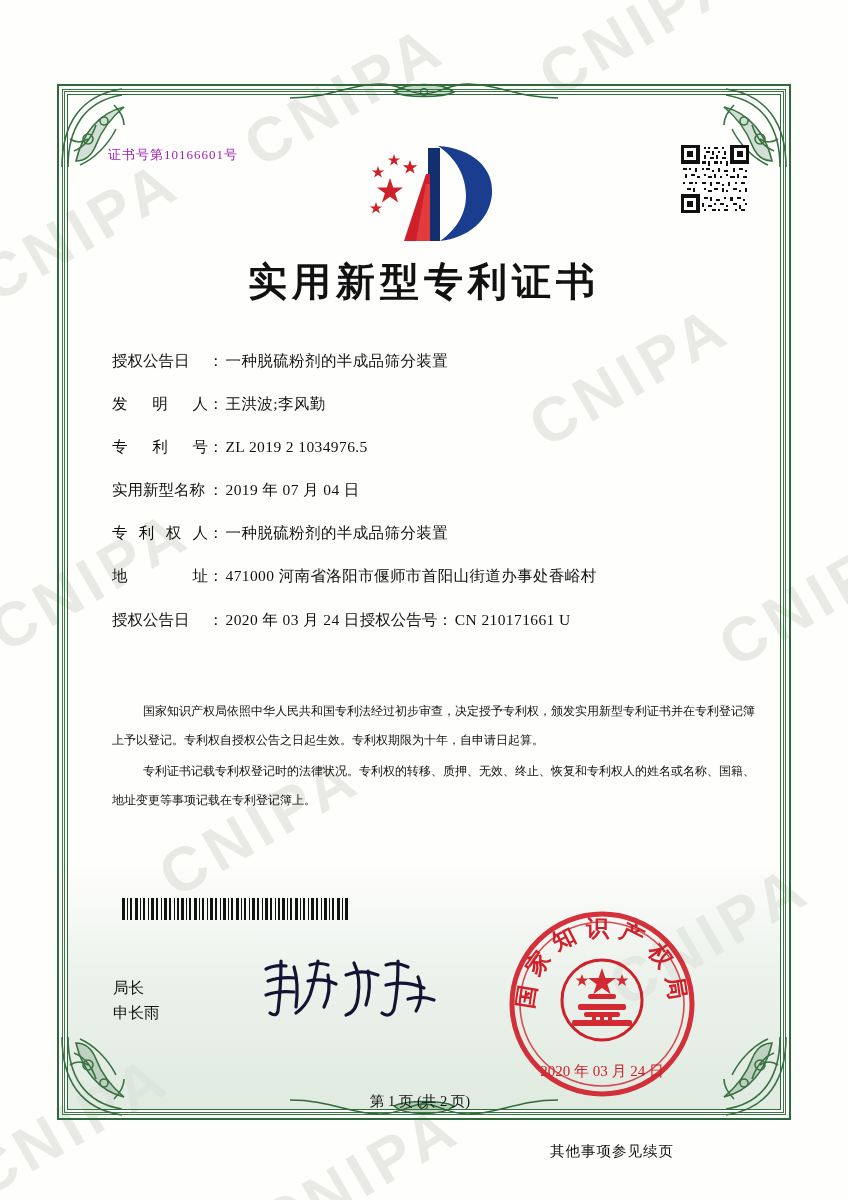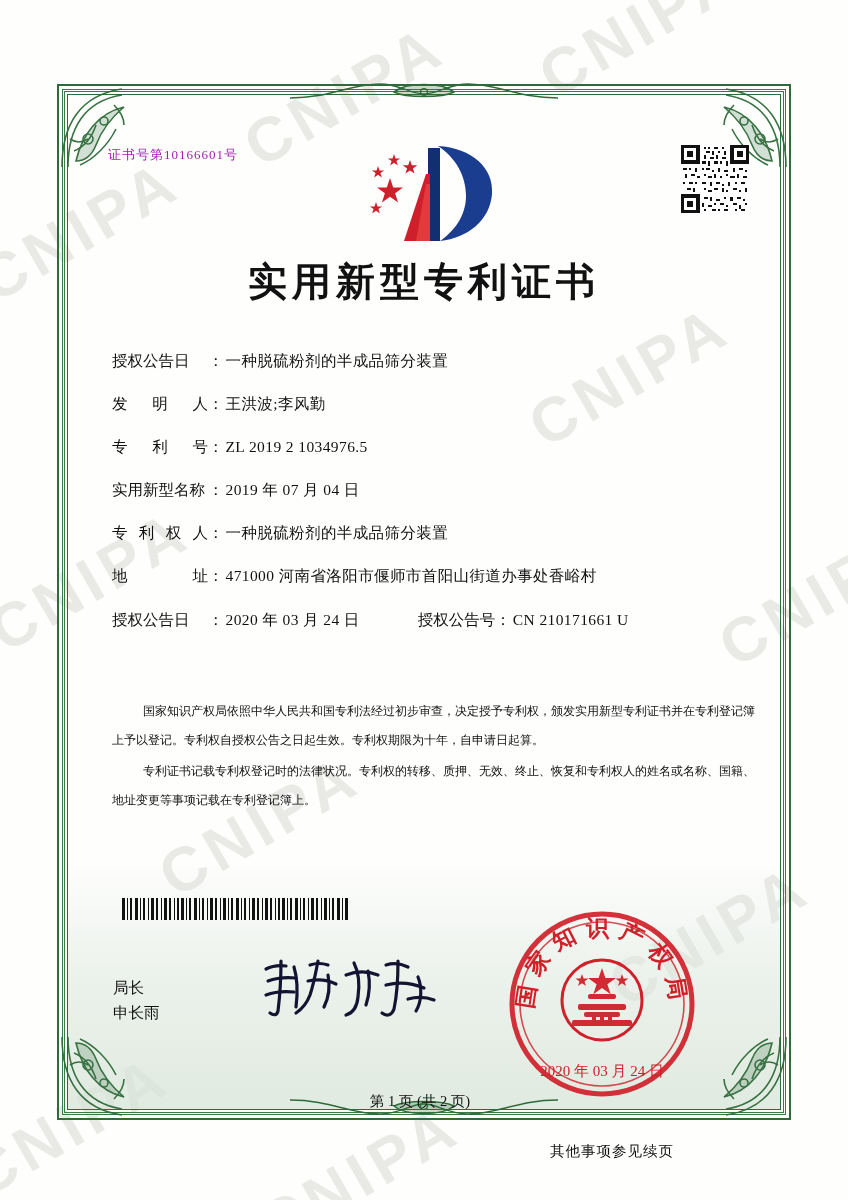--- a/index.html
+++ b/index.html
@@ -158,21 +158,20 @@
   .field-colon {
     flex: 0 0 auto;
     margin-right: 2px;
   }
   .field-value {
     flex: 1 1 auto;
     letter-spacing: 0.4px;
   }
   .field-row.dual .field-value { flex: 0 0 auto; }
   .second-label {
-    margin-left: 58px;
     white-space: nowrap;
   }
 
   .paras {
     position: absolute;
     left: 112px;
     top: 697px;
     width: 643px;
     font-size: 12px;
     line-height: 29px;

